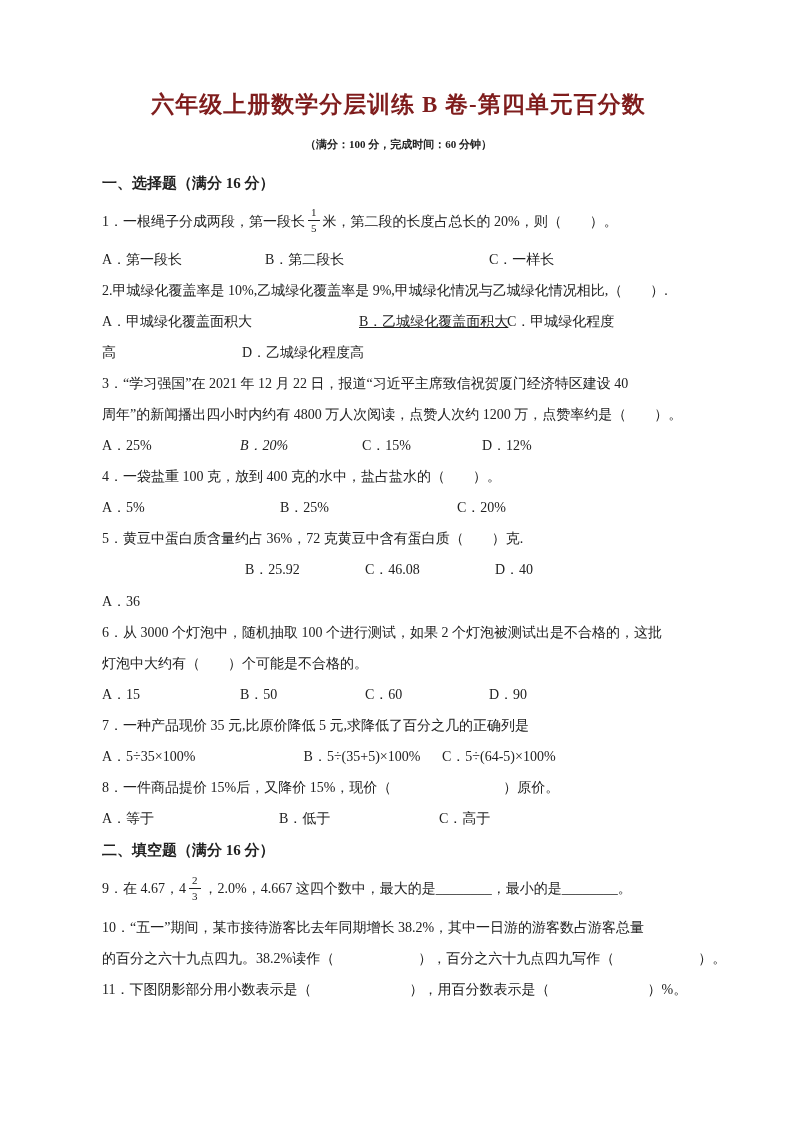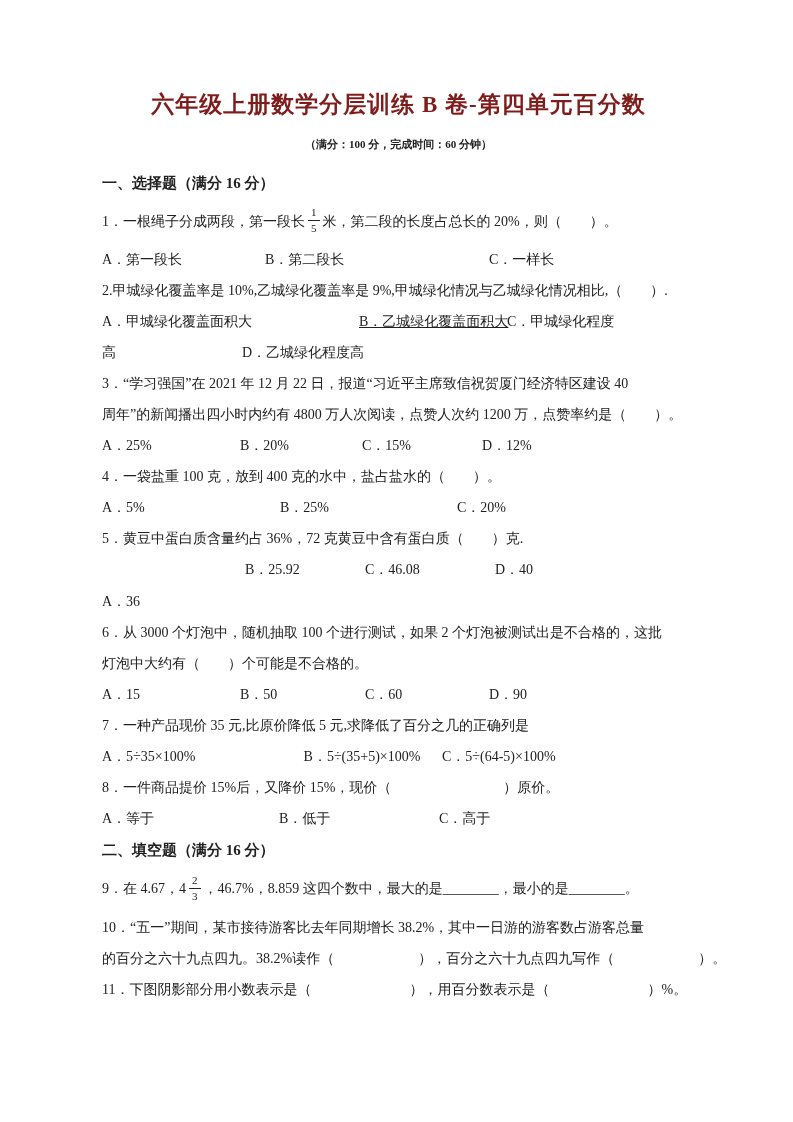--- a/index.html
+++ b/index.html
@@ -86,31 +86,31 @@
   <div class="subtitle">（满分：100 分，完成时间：60 分钟）</div>
   <div id="content">
       <div class="section-heading">一、选择题（满分 16 分）</div>
       <p class="qline tall"><span class="seg">1．一根绳子分成两段，第一段长</span><span class="frac"><span class="num">1</span><span class="den">5</span></span><span class="seg">米，第二段的长度占总长的 20%，则（　　）。</span></p>
       <p class="optrow"><span class="opt" style="width: 163px;">A．第一段长</span><span class="opt" style="width: 224px;">B．第二段长</span><span class="opt">C．一样长</span></p>
       <p class="qline"><span class="seg">2.甲城绿化覆盖率是 10%,乙城绿化覆盖率是 9%,甲城绿化情况与乙城绿化情况相比,（　　）.</span></p>
       <p class="optrow"><span class="opt" style="width: 257px;">A．甲城绿化覆盖面积大</span><span class="opt" style="width: 148px; text-decoration: underline;">B．乙城绿化覆盖面积大</span><span class="opt">C．甲城绿化程度</span></p>
       <p class="optrow"><span class="opt" style="width: 140px;">高</span><span class="opt">D．乙城绿化程度高</span></p>
       <p class="qline"><span class="seg">3．“学习强国”在 2021 年 12 月 22 日，报道“习近平主席致信祝贺厦门经济特区建设 40</span></p>
       <p class="qline"><span class="seg">周年”的新闻播出四小时内约有 4800 万人次阅读，点赞人次约 1200 万，点赞率约是（　　）。</span></p>
-      <p class="optrow"><span class="opt" style="width: 138px;">A．25%</span><span class="opt" style="width: 122px;">B．20%</span><span class="opt" style="width: 120px;">C．15%</span><span class="opt">D．12%</span></p>
+      <p class="optrow"><span class="opt" style="width: 138px;">A．25%</span><span class="opt" style="width: 122px; font-style: italic;">B．20%</span><span class="opt" style="width: 120px;">C．15%</span><span class="opt">D．12%</span></p>
       <p class="qline"><span class="seg">4．一袋盐重 100 克，放到 400 克的水中，盐占盐水的（　　）。</span></p>
       <p class="optrow"><span class="opt" style="width: 178px;">A．5%</span><span class="opt" style="width: 177px;">B．25%</span><span class="opt">C．20%</span></p>
       <p class="qline"><span class="seg">5．黄豆中蛋白质含量约占 36%，72 克黄豆中含有蛋白质（　　）克.</span></p>
       <p class="optrow"><span class="opt" style="width: 143px; margin-top: 32px;">A．36</span><span class="opt" style="width: 120px;">B．25.92</span><span class="opt" style="width: 130px;">C．46.08</span><span class="opt">D．40</span></p>
       <p class="qline"><span class="seg">6．从 3000 个灯泡中，随机抽取 100 个进行测试，如果 2 个灯泡被测试出是不合格的，这批</span></p>
       <p class="qline"><span class="seg">灯泡中大约有（　　）个可能是不合格的。</span></p>
       <p class="optrow"><span class="opt" style="width: 138px;">A．15</span><span class="opt" style="width: 125px;">B．50</span><span class="opt" style="width: 124px;">C．60</span><span class="opt">D．90</span></p>
       <p class="qline"><span class="seg">7．一种产品现价 35 元,比原价降低 5 元,求降低了百分之几的正确列是</span></p>
       <p class="optrow"><span class="opt" style="width: 180px;">A．5÷35×100%</span><span class="opt" style="width: 160px; text-align: center;">B．5÷(35+5)×100%</span><span class="opt">C．5÷(64-5)×100%</span></p>
       <p class="qline"><span class="seg">8．一件商品提价 15%后，又降价 15%，现价（　　　　　　　　）原价。</span></p>
       <p class="optrow"><span class="opt" style="width: 177px;">A．等于</span><span class="opt" style="width: 160px;">B．低于</span><span class="opt">C．高于</span></p>
       <div class="section-heading">二、填空题（满分 16 分）</div>
-      <p class="qline tall"><span class="seg">9．在 4.67，4</span><span class="frac"><span class="num">2</span><span class="den">3</span></span><span class="seg">，46.7%，8.859 这四个数中，最大的是________，最小的是________。</span></p>
+      <p class="qline tall"><span class="seg">9．在 4.67，4</span><span class="frac"><span class="num">2</span><span class="den">3</span></span><span class="seg">，2.0%，4.667 这四个数中，最大的是________，最小的是________。</span></p>
       <p class="qline"><span class="seg">10．“五一”期间，某市接待游客比去年同期增长 38.2%，其中一日游的游客数占游客总量</span></p>
       <p class="qline"><span class="seg">的百分之六十九点四九。38.2%读作（　　　　　　），百分之六十九点四九写作（　　　　　　）。</span></p>
       <p class="qline"><span class="seg">11．下图阴影部分用小数表示是（　　　　　　　），用百分数表示是（　　　　　　　）%。</span></p>
     </div>
 </div>
 
 </body></html>

